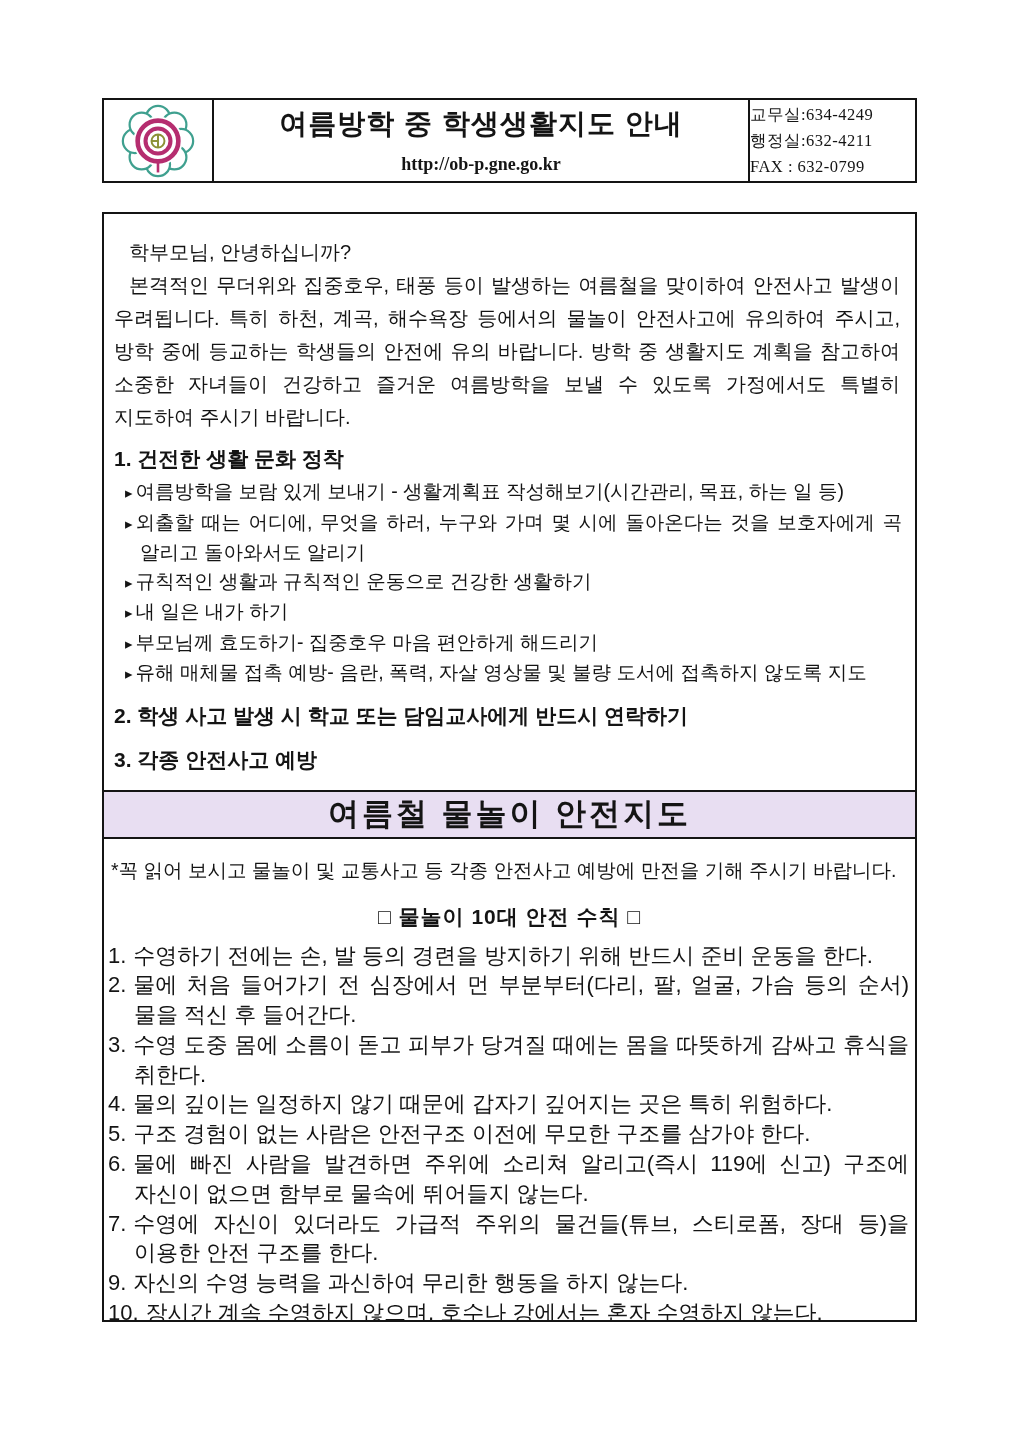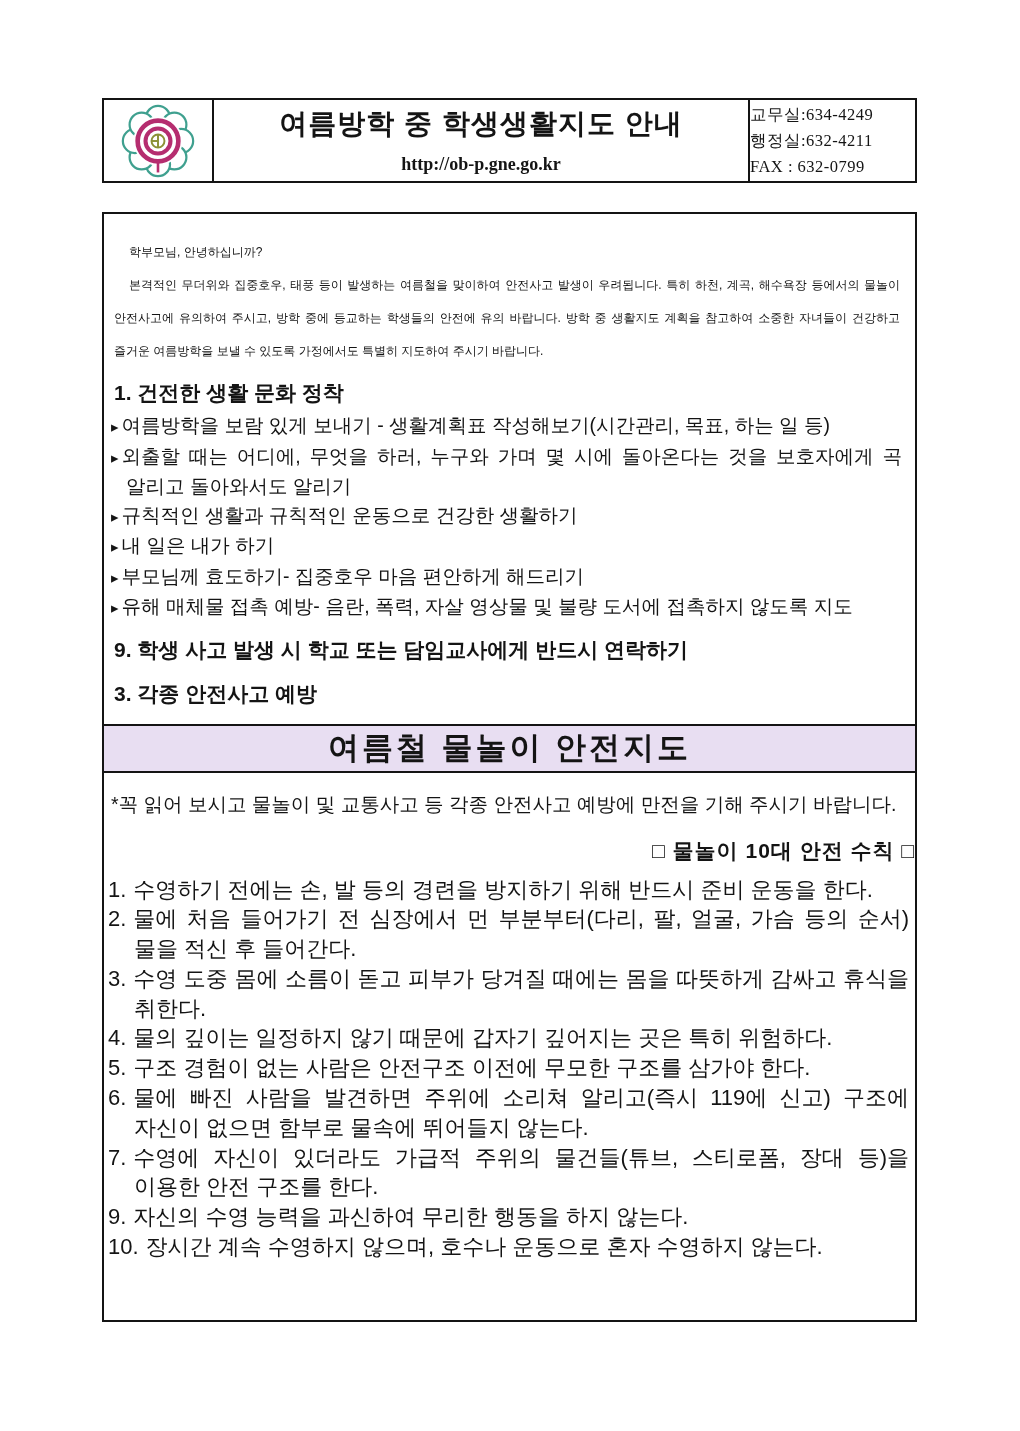--- a/index.html
+++ b/index.html
@@ -31,49 +31,49 @@
     font-family:"Liberation Serif","DejaVu Serif",serif;font-size:16.5px;
     display:flex;flex-direction:column;justify-content:center;
     padding-left:0;line-height:26px;letter-spacing:0.5px;
   }
   
   .content-box{
     position:absolute;left:102px;top:212px;width:815px;height:1110px;
     border:2px solid #141414;box-sizing:border-box;background:#fff;overflow:hidden;
   }
   .para{
-    margin:0 15px 0 10px;font-size:12px;line-height:33px;
+    margin:0 15px 0 10px;font-size:20px;line-height:33px;
     text-align:justify;word-break:keep-all;text-indent:15px;
   }
   .greeting{margin-top:22px;}
   .sec-h{
     font-weight:bold;font-size:21px;line-height:27px;margin:11px 12px 0 10px;
     word-break:keep-all;
   }
   .bullets{
-    list-style:none;margin:5px 13px 0 7px;padding:0;
+    list-style:none;margin:5px 13px 0 21px;padding:0;
     font-size:19.5px;line-height:28.5px;
   }
   .bullets li{
     padding-left:15px;text-indent:-15px;text-align:justify;word-break:keep-all;
   }
   .bullets .marker{font-size:15px;margin-right:3px;}
   .sec-h.s2{margin-top:13px;}
   .sec-h.s3{margin-top:17px;}
   .banner{
     margin-top:17px;border-top:2px solid #141414;border-bottom:2px solid #141414;
     background:#e8def2;height:45px;display:flex;align-items:center;justify-content:center;
     font-weight:bold;font-size:31px;letter-spacing:3px;
   }
   .notice{
     margin:16px 16px 0 7px;font-size:19.5px;line-height:30px;
     word-break:keep-all;
   }
   .rules-title{
-    text-align:right;font-weight:bold;font-size:21px;line-height:26px;
+    text-align:center;font-weight:bold;font-size:21px;line-height:26px;
     margin-top:19px;letter-spacing:1px;
   }
   .rules{
     list-style:none;margin:11px 6px 0 4px;padding:0;
     font-size:22px;line-height:29.8px;
   }
   .rules li{
     padding-left:26px;text-indent:-26px;text-align:justify;word-break:keep-all;
   }
   .rules .num{margin-right:7px;}
@@ -128,34 +128,34 @@
   <div class="sec-h">1. 건전한 생활 문화 정착</div>
   <ul class="bullets">
     <li><span class="marker">▸</span><span>여름방학을 보람 있게 보내기 - 생활계획표 작성해보기(시간관리, 목표, 하는 일 등)</span></li>
     <li><span class="marker">▸</span><span>외출할 때는 어디에, 무엇을 하러, 누구와 가며 몇 시에 돌아온다는 것을 보호자에게 곡 알리고 돌아와서도 알리기</span></li>
     <li><span class="marker">▸</span><span>규칙적인 생활과 규칙적인 운동으로 건강한 생활하기</span></li>
     <li><span class="marker">▸</span><span>내 일은 내가 하기</span></li>
     <li><span class="marker">▸</span><span>부모님께 효도하기- 집중호우 마음 편안하게 해드리기</span></li>
     <li><span class="marker">▸</span><span>유해 매체물 접촉 예방- 음란, 폭력, 자살 영상물 및 불량 도서에 접촉하지 않도록 지도</span></li>
   </ul>
 
-  <div class="sec-h s2">9. 학생 사고 발생 시 학교 또는 담임교사에게 반드시 연락하기</div>
+  <div class="sec-h s2">2. 학생 사고 발생 시 학교 또는 담임교사에게 반드시 연락하기</div>
   <div class="sec-h s3">3. 각종 안전사고 예방</div>
 
   <div class="banner">여름철 물놀이 안전지도</div>
 
   <p class="notice">*꼭 읽어 보시고 물놀이 및 교통사고 등 각종 안전사고 예방에 만전을 기해 주시기 바랍니다.</p>
 
   <div class="rules-title">□ 물놀이 10대 안전 수칙 □</div>
 
   <ol class="rules">
     <li><span class="num">1.</span><span>수영하기 전에는 손, 발 등의 경련을 방지하기 위해 반드시 준비 운동을 한다.</span></li>
     <li><span class="num">2.</span><span>물에 처음 들어가기 전 심장에서 먼 부분부터(다리, 팔, 얼굴, 가슴 등의 순서) 물을 적신 후 들어간다.</span></li>
     <li><span class="num">3.</span><span>수영 도중 몸에 소름이 돋고 피부가 당겨질 때에는 몸을 따뜻하게 감싸고 휴식을 취한다.</span></li>
     <li><span class="num">4.</span><span>물의 깊이는 일정하지 않기 때문에 갑자기 깊어지는 곳은 특히 위험하다.</span></li>
     <li><span class="num">5.</span><span>구조 경험이 없는 사람은 안전구조 이전에 무모한 구조를 삼가야 한다.</span></li>
     <li><span class="num">6.</span><span>물에 빠진 사람을 발견하면 주위에 소리쳐 알리고(즉시 119에 신고) 구조에 자신이 없으면 함부로 물속에 뛰어들지 않는다.</span></li>
     <li><span class="num">7.</span><span>수영에 자신이 있더라도 가급적 주위의 물건들(튜브, 스티로폼, 장대 등)을 이용한 안전 구조를 한다.</span></li>
     <li><span class="num">9.</span><span>자신의 수영 능력을 과신하여 무리한 행동을 하지 않는다.</span></li>
-    <li><span class="num">10.</span><span>장시간 계속 수영하지 않으며, 호수나 운동으로 혼자 수영하지 않는다.</span></li>
+    <li><span class="num">10.</span><span>장시간 계속 수영하지 않으며, 호수나 강에서는 혼자 수영하지 않는다.</span></li>
   </ol>
 
 </div>
 
 </body></html>

